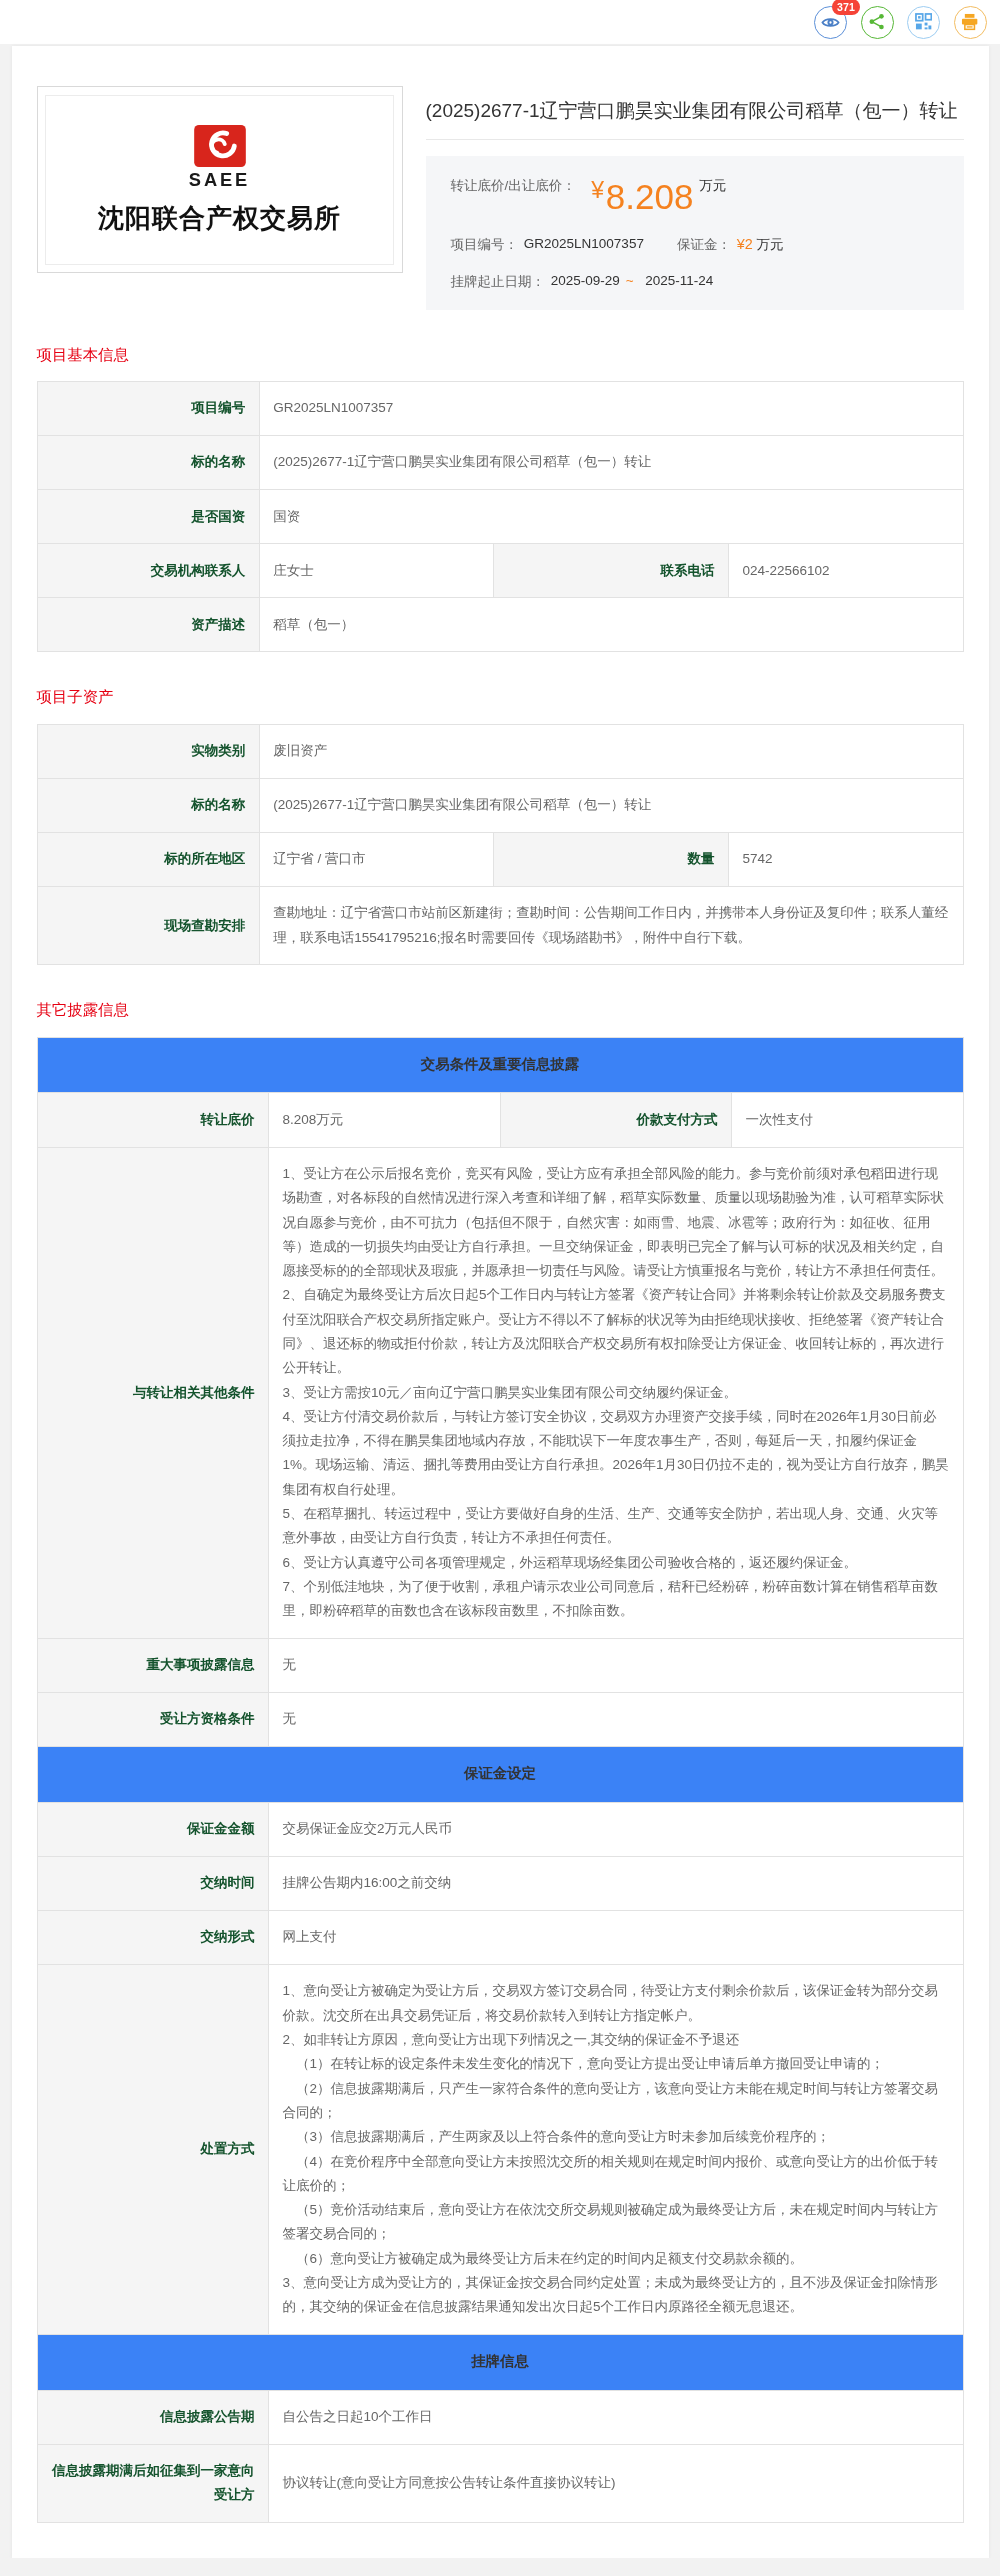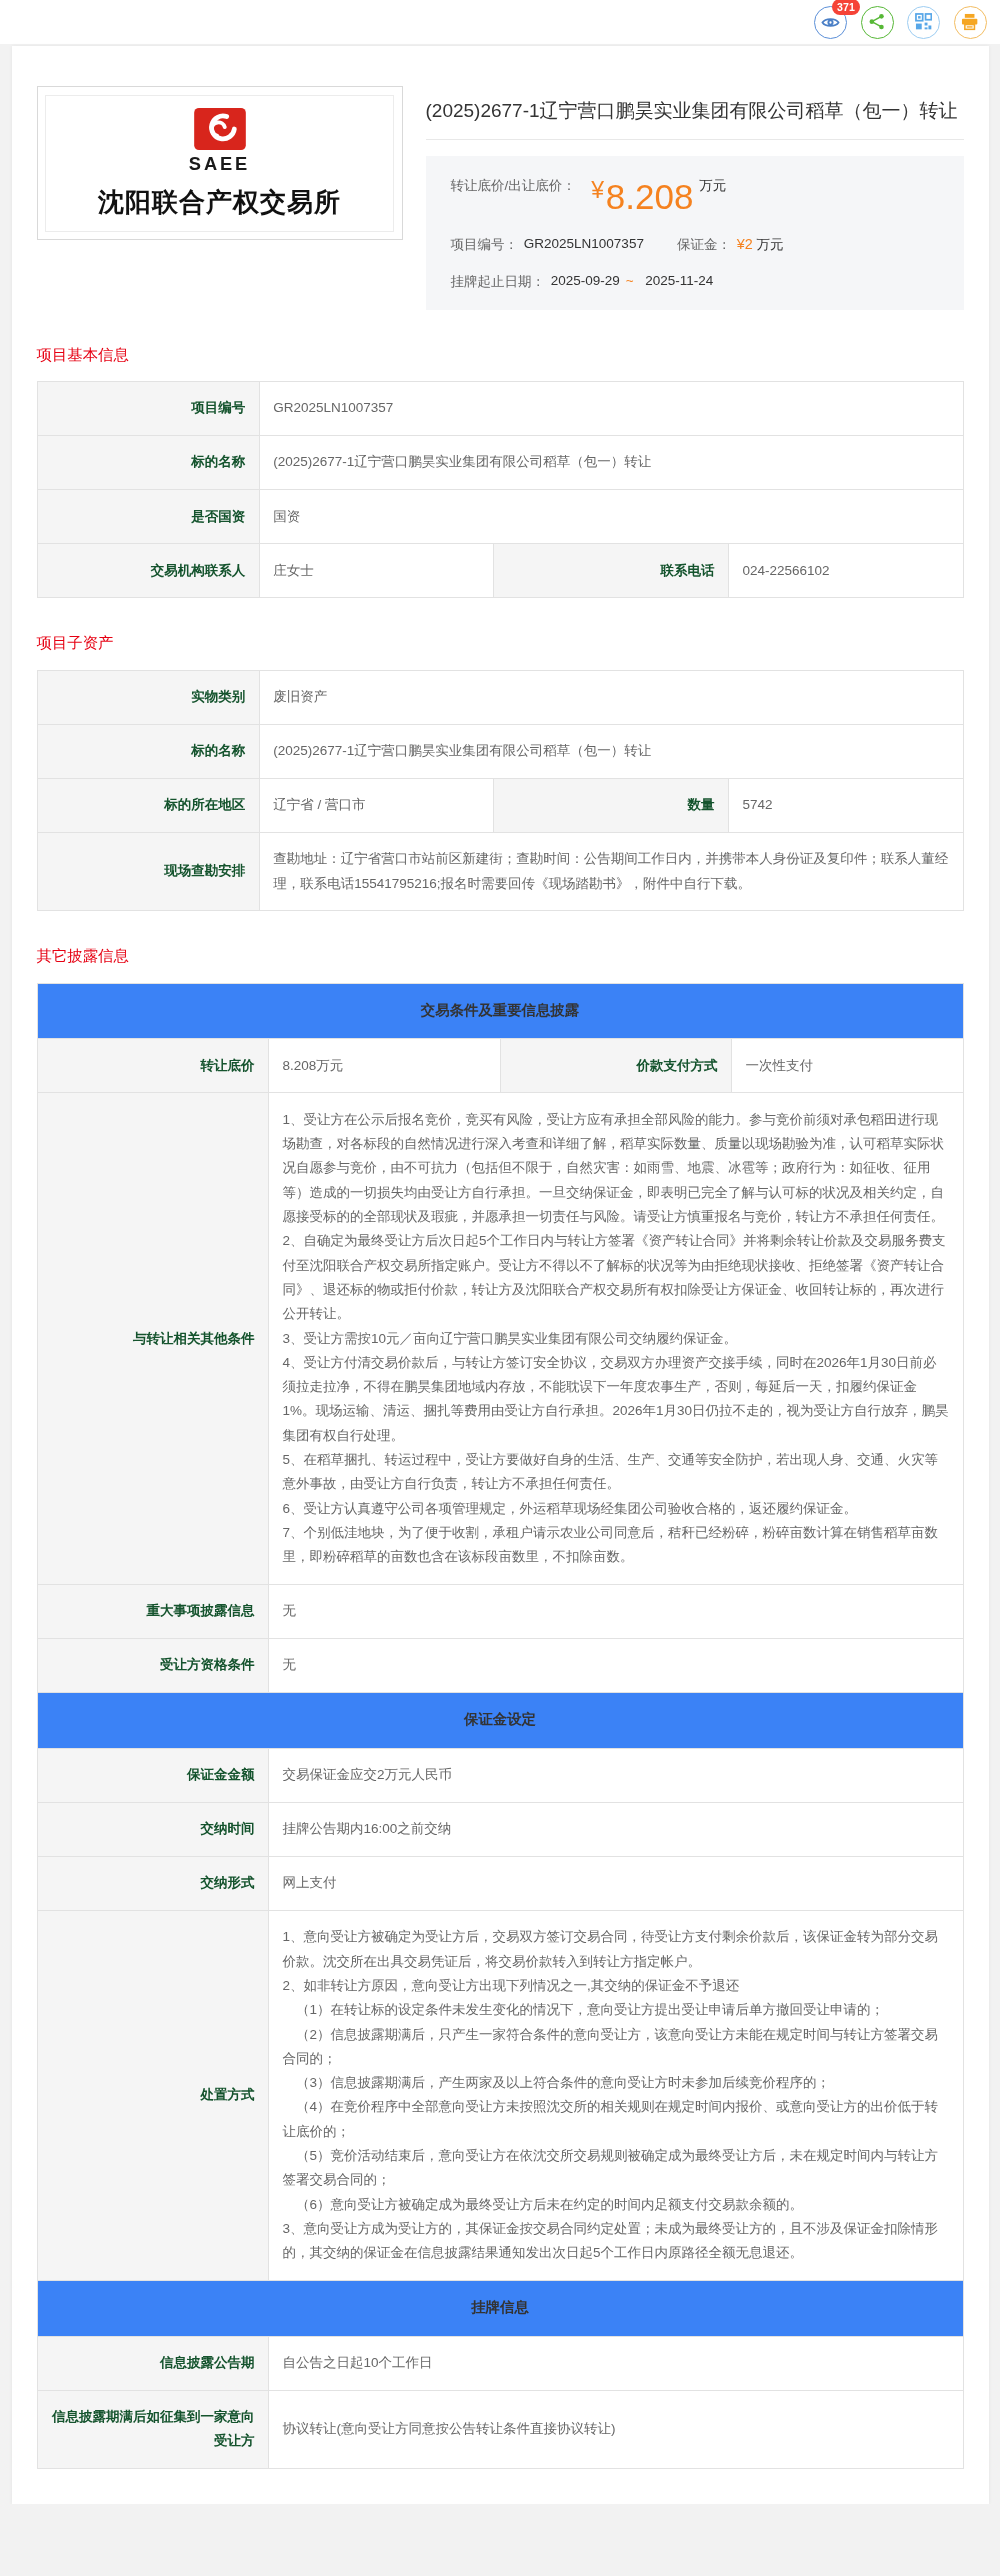--- a/index.html
+++ b/index.html
@@ -48,21 +48,21 @@
   .card {
     width:977px;
     margin:1.9px auto 0;
     background:#fff;
     padding:25px 11.5px 35px;
     box-shadow:0 0 3.8px rgba(0,0,0,.06);
   }
   
   .header-flex { display:flex; margin:15.4px 13.5px 9.6px; }
   .logo-box {
-    width:366px; height:154px;
+    width:366px; height:187px;
     border:1px solid #d9d9d9;
     padding:7.7px;
     flex-shrink:0;
     background:#fff;
   }
   .logo-inner {
     border:1px solid #ececec;
     height:100%;
     display:flex; flex-direction:column;
     align-items:center; justify-content:center;
@@ -229,20 +229,24 @@
     <tr>
       <td class="lbl">是否国资</td>
       <td class="val" colspan="3">国资</td>
     </tr>
     <tr>
       <td class="lbl">交易机构联系人</td>
       <td class="val val1">庄女士</td>
       <td class="lbl lbl2">联系电话</td>
       <td class="val">024-22566102</td>
     </tr>
+    <tr>
+      <td class="lbl">资产描述</td>
+      <td class="val" colspan="3">稻草（包一）</td>
+    </tr>
   </tbody>
     </table>
 
   <div class="sec-head">项目子资产</div>
   <table class="info">
     <tbody>
         <tr>
       <td class="lbl">实物类别</td>
       <td class="val" colspan="3">废旧资产</td>
     </tr>

